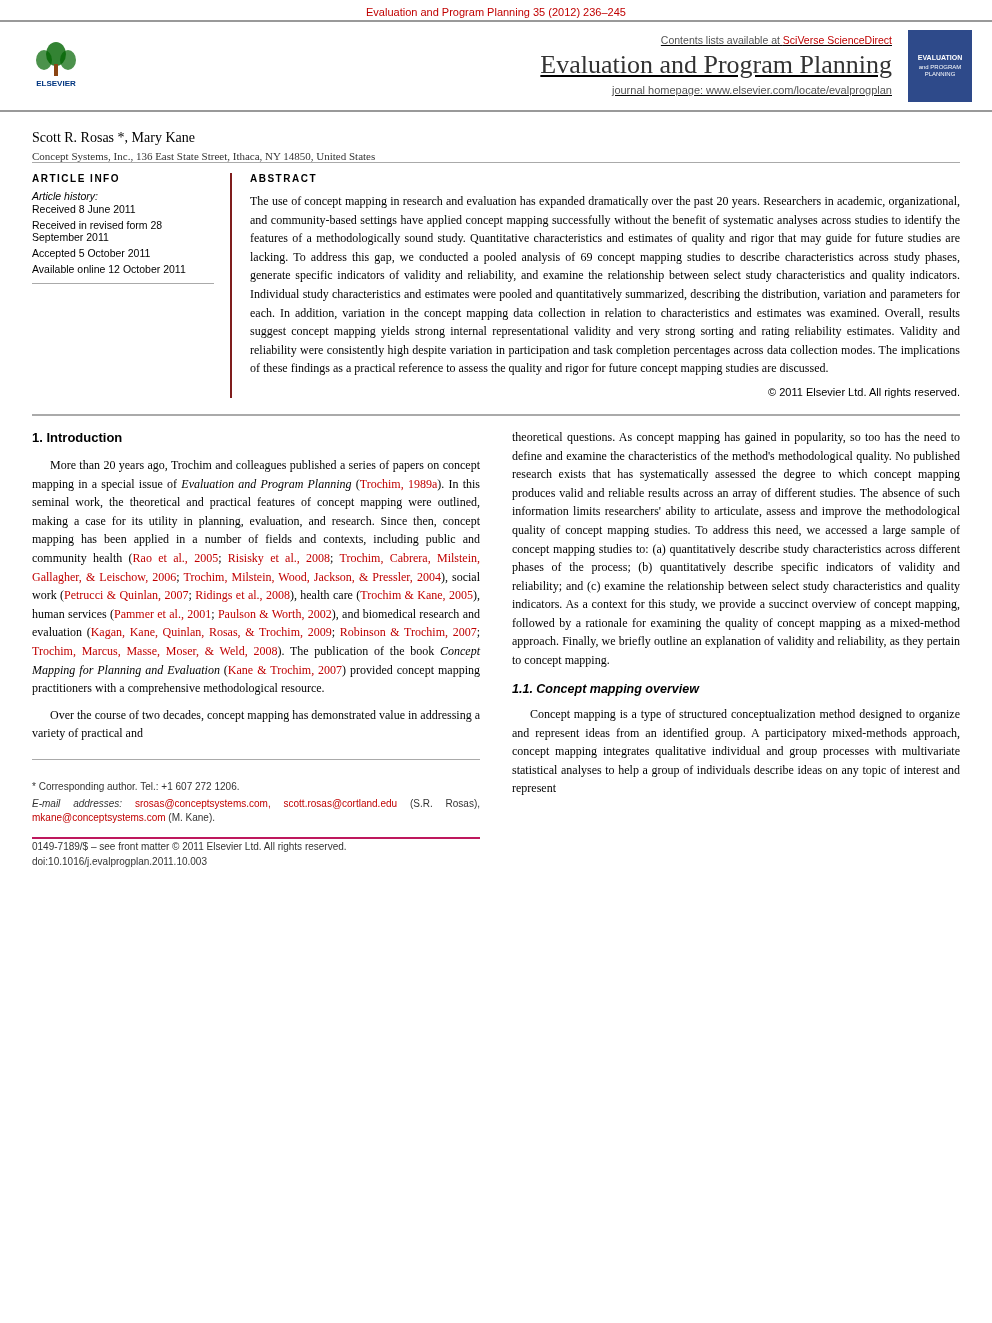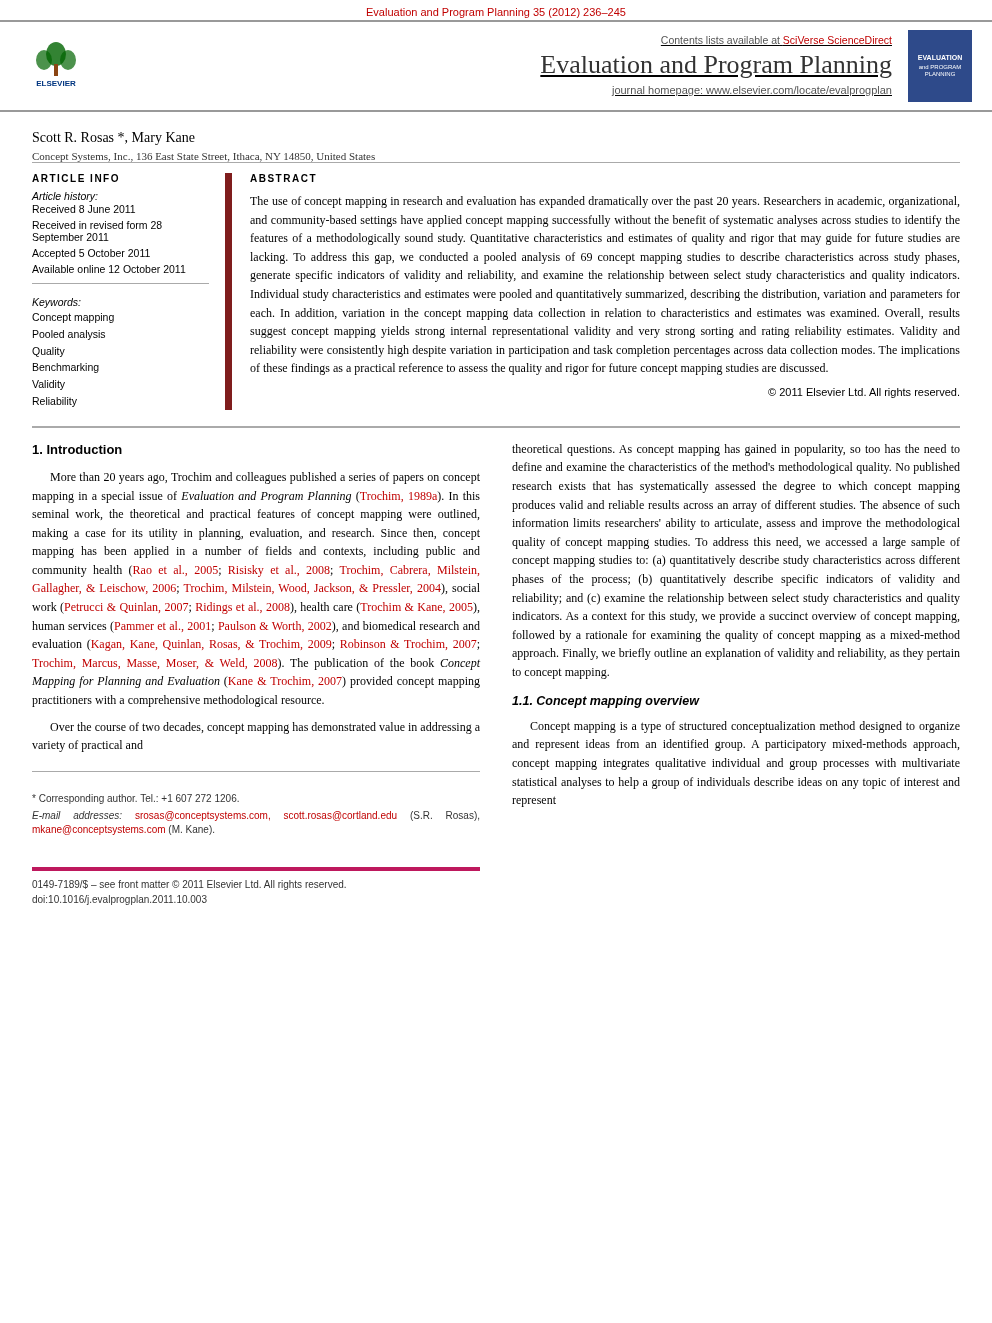--- a/index.html
+++ b/index.html
@@ -129,21 +129,21 @@
       gap: 0;
       border-top: 1px solid #aaa;
       padding-top: 10px;
       margin-bottom: 16px;
     }
 
     .article-info-col {
       width: 200px;
       min-width: 200px;
       padding-right: 16px;
-      border-right: 7px solid #7f1d1d;
+      border-right: 2px solid #7f1d1d;
       font-size: 11px;
       font-family: Arial, sans-serif;
     }
 
     .info-section-title {
       font-size: 10px;
       font-weight: bold;
       letter-spacing: 1.5px;
       text-transform: uppercase;
       margin-bottom: 6px;
@@ -262,23 +262,22 @@
       font-family: Arial, sans-serif;
       color: #333;
     }
     .footnote-line {
       margin-bottom: 3px;
       line-height: 1.4;
     }
 
     
     .bottom-bar {
-      border-top: 4px solid #be185d;
-      padding-top: 6px;
-      margin-top: 30px;
+      border-top: 2px solid #be185d;
+      margin-top: 12px;
       font-size: 10px;
       font-family: Arial, sans-serif;
       color: #333;
     }
 
     
     .elsevier-svg {
       width: 72px;
       height: 52px;
     }
@@ -340,31 +339,20 @@
       <div class="info-section-title">ARTICLE INFO</div>
 
       <div class="info-label">Article history:</div>
       <div class="info-value">Received 8 June 2011</div>
       <div class="info-value">Received in revised form 28 September 2011</div>
       <div class="info-value">Accepted 5 October 2011</div>
       <div class="info-value">Available online 12 October 2011</div>
 
       <hr class="info-divider">
 
-      <div class="keywords-section">
-        <div class="info-label">Keywords:</div>
-        <div class="keywords-list">
-          <div>Concept mapping</div>
-          <div>Pooled analysis</div>
-          <div>Quality</div>
-          <div>Benchmarking</div>
-          <div>Validity</div>
-          <div>Reliability</div>
-        </div>
-      </div>
     </div>
 
     <div class="abstract-col">
       <div class="abstract-title">ABSTRACT</div>
       <div class="abstract-text">The use of concept mapping in research and evaluation has expanded dramatically over the past 20 years. Researchers in academic, organizational, and community-based settings have applied concept mapping successfully without the benefit of systematic analyses across studies to identify the features of a methodologically sound study. Quantitative characteristics and estimates of quality and rigor that may guide for future studies are lacking. To address this gap, we conducted a pooled analysis of 69 concept mapping studies to describe characteristics across study phases, generate specific indicators of validity and reliability, and examine the relationship between select study characteristics and quality indicators. Individual study characteristics and estimates were pooled and quantitatively summarized, describing the distribution, variation and parameters for each. In addition, variation in the concept mapping data collection in relation to characteristics and estimates was examined. Overall, results suggest concept mapping yields strong internal representational validity and very strong sorting and rating reliability estimates. Validity and reliability were consistently high despite variation in participation and task completion percentages across data collection modes. The implications of these findings as a practical reference to assess the quality and rigor for future concept mapping studies are discussed.</div>
       <div class="abstract-copyright">© 2011 Elsevier Ltd. All rights reserved.</div>
     </div>
   </div>
 
   <hr class="body-divider">

